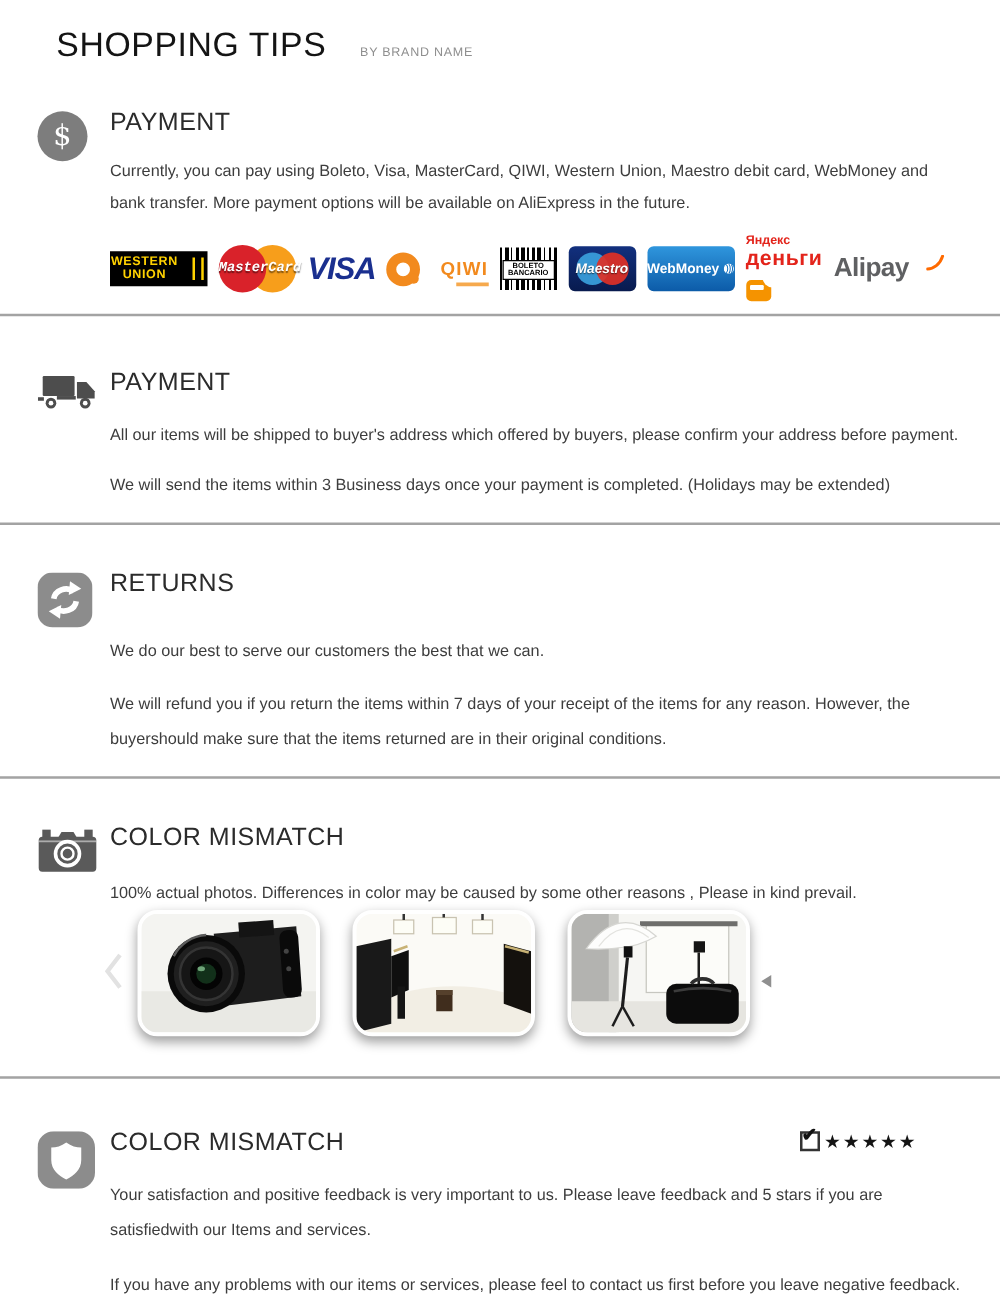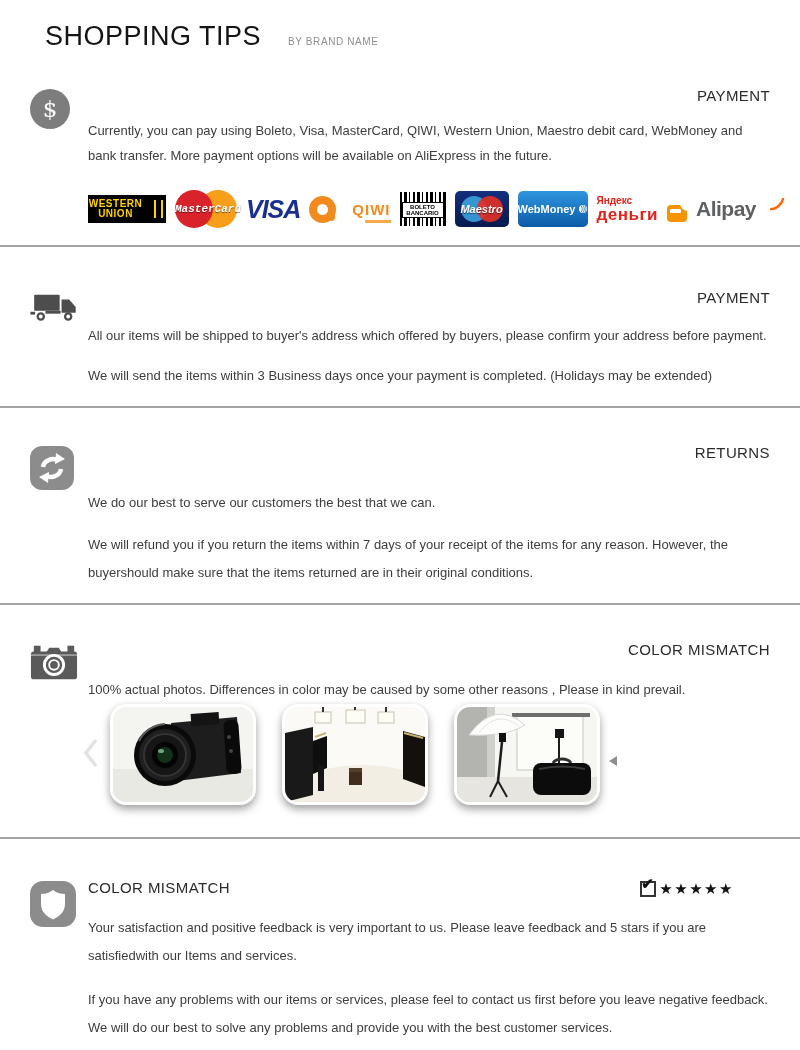--- a/index.html
+++ b/index.html
@@ -7,21 +7,21 @@
 
   
   .hdr{display:flex;align-items:baseline;gap:12px;padding:6px 30px 0 30px;}
   .hdr h1{margin:15px;font-size:27px;font-weight:400;color:#141414;letter-spacing:.5px;}
   .hdr .byline{font-size:10px;color:#8f8f8f;letter-spacing:.6px;}
 
   
   .tip{display:flex;padding:0 30px;}
   .icon-col{width:58px;flex:none;padding-top:2px;}
   .content{flex:1;min-width:0;}
-  h2{font-size:15px;font-weight:400;color:#2b2b2b;letter-spacing:.4px;margin:0;text-align:right;}
+  h2{font-size:20px;font-weight:400;color:#2b2b2b;letter-spacing:.4px;margin:0;}
   .content p{font-size:13px;color:#3d3d3d;margin:0;line-height:28px;}
   .divider{height:2px;background:#a3a3a3;width:800px;}
 
   
   .s1{margin-top:20px;} .s1 h2{margin-bottom:14px;} .s1 p{line-height:25px;}
   .s1 .logos{margin-top:20px;margin-bottom:15px;}
   .s2{margin-top:42px;padding-bottom:16px;} .s2 h2{margin-bottom:16px;} .s2 p+p{margin-top:12px;}
   .s3{margin-top:36px;padding-bottom:16px;} .s3 h2{margin-bottom:28px;} .s3 p+p{margin-top:14px;}
   .s4{margin-top:36px;} .s4 h2{margin-bottom:18px;}
   .s5{margin-top:40px;}
@@ -63,21 +63,21 @@
 
   .maestro{width:54px;height:36px;border-radius:5px;background:linear-gradient(#12307e,#081a4e);position:relative;justify-content:center;}
   .ma-c{position:absolute;top:5px;width:26px;height:26px;border-radius:50%;opacity:.92;}
   .ma-c.blue{left:6px;background:#3aa0dc;}
   .ma-c.red{right:6px;background:#e03026;}
   .ma-t{position:relative;z-index:2;color:#fff;font-style:italic;font-weight:bold;font-size:11px;text-shadow:0 1px 1px rgba(0,0,0,.6);}
 
   .wm{width:70px;height:36px;border-radius:5px;background:linear-gradient(#2f96dd,#0c5ba8);justify-content:center;gap:4px;}
   .wm-t{color:#fff;font-size:11px;font-weight:bold;}
 
-  .yd{gap:9px;align-items:flex-end;}
+  .yd{gap:9px;align-items:flex-start;flex-direction:column;}
   .yd-txt{display:flex;flex-direction:column;line-height:1;}
   .yd-l1{color:#e3241b;font-size:10px;font-weight:bold;}
   .yd-l2{color:#e3241b;font-size:17px;font-weight:bold;letter-spacing:.5px;}
   .yd-wallet{width:20px;height:17px;background:#f59300;border-radius:4px;position:relative;display:inline-block;margin-bottom:1px;}
   .yd-wallet::before{content:"";position:absolute;left:3px;top:4px;right:6px;height:4px;background:#fff;border-radius:1px;}
   .yd-wallet::after{content:"";position:absolute;right:-2px;top:-3px;width:9px;height:9px;background:#fff;border-radius:0 0 0 8px;}
 
   .ali{gap:14px;align-items:flex-start;}
   .ali-t{color:#5f6062;font-size:21px;font-weight:bold;letter-spacing:-.5px;}
   .ali svg{margin-top:1px;}

